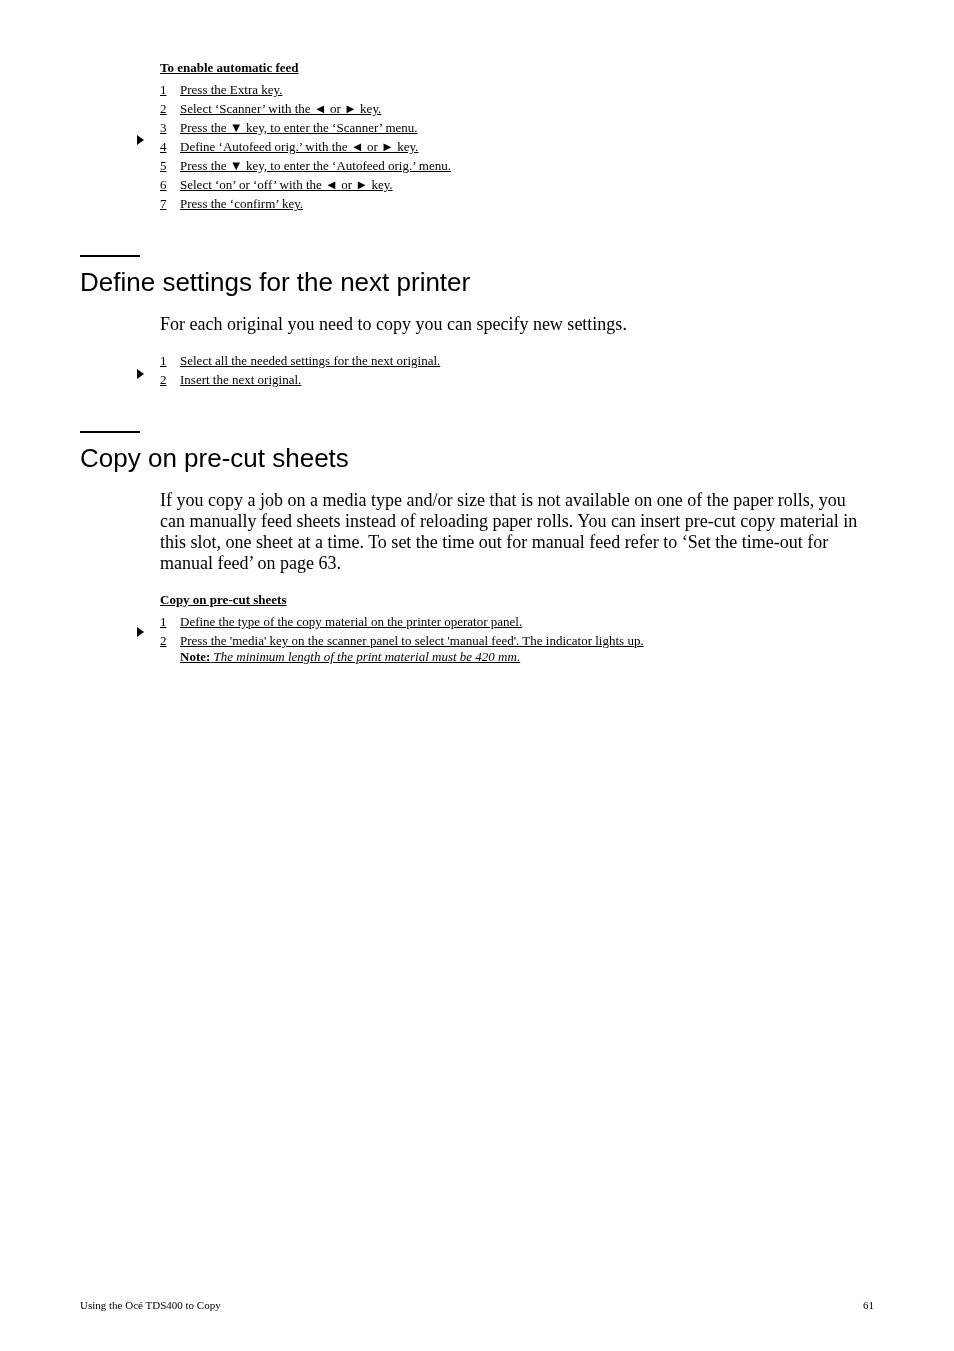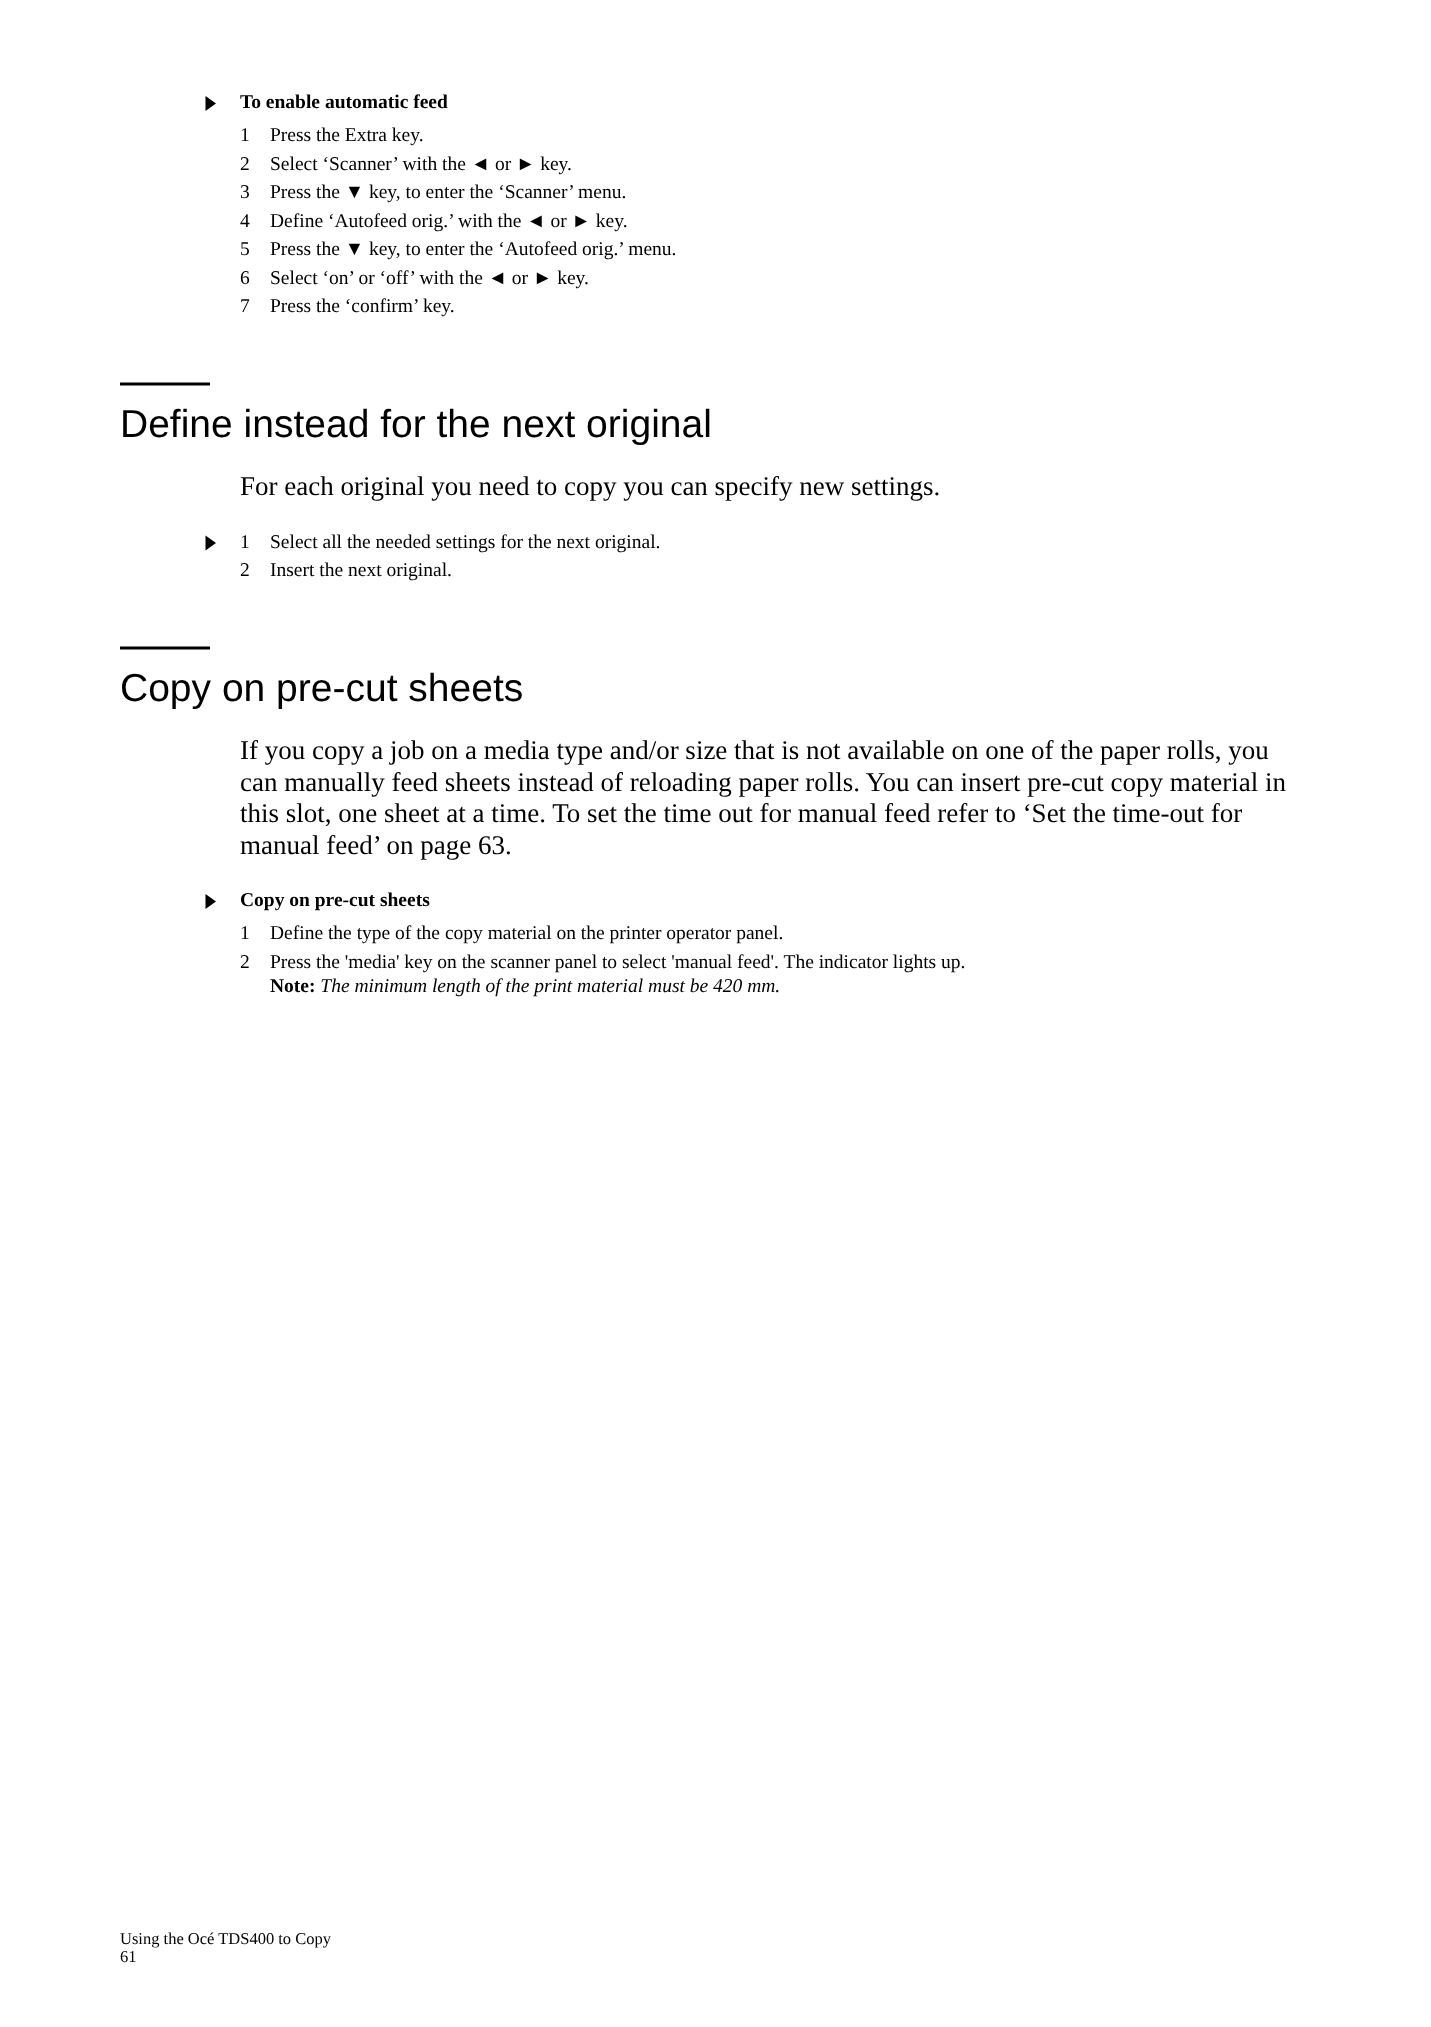--- a/index.html
+++ b/index.html
@@ -20,22 +20,23 @@
     .page {
       width: 954px;
       min-height: 1351px;
       background: #ffffff;
       padding: 60px 80px 60px 80px;
       position: relative;
     }
 
     .procedure-block {
       display: flex;
-      align-items: flex-start;
+      align-items: center;
       margin-bottom: 18px;
+      text-decoration: underline;
     }
 
     .bullet-col {
       width: 80px;
       flex-shrink: 0;
       display: flex;
       justify-content: flex-end;
       padding-right: 16px;
       padding-top: 1px;
     }
@@ -117,21 +118,20 @@
 
     .footer {
       position: absolute;
       bottom: 40px;
       left: 80px;
       right: 80px;
       display: flex;
       justify-content: space-between;
       font-size: 11px;
       color: #000;
-      flex-direction: column;
     }
 
     .section-wrapper {
       margin-bottom: 40px;
     }
   </style>
 </head>
 <body>
 
 <div class="page">
@@ -172,21 +172,21 @@
             <span class="step-num">7</span>
             <span class="step-text">Press the ‘confirm’ key.</span>
           </li>
         </ol>
       </div>
     </div>
   </div>
 
   <div class="section-wrapper">
     <hr class="section-divider">
-    <h2 class="section-heading">Define instead for the next original</h2>
+    <h2 class="section-heading">Define settings for the next printer</h2>
     <p class="section-intro">For each original you need to copy you can specify new settings.</p>
 
     <div class="procedure-block">
       <div class="bullet-col">
         <div class="bullet-triangle"></div>
       </div>
       <div class="procedure-content">
         <ol class="steps-list">
           <li>
             <span class="step-num">1</span>

